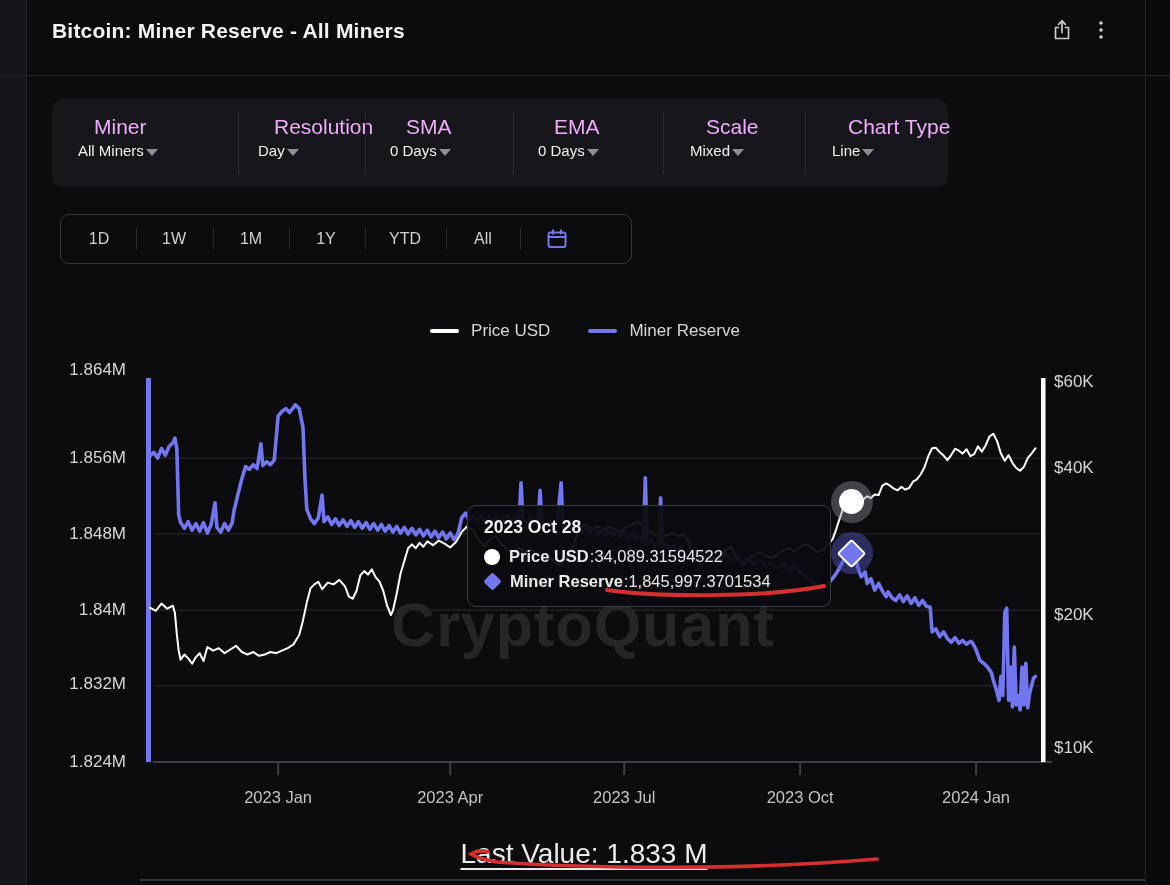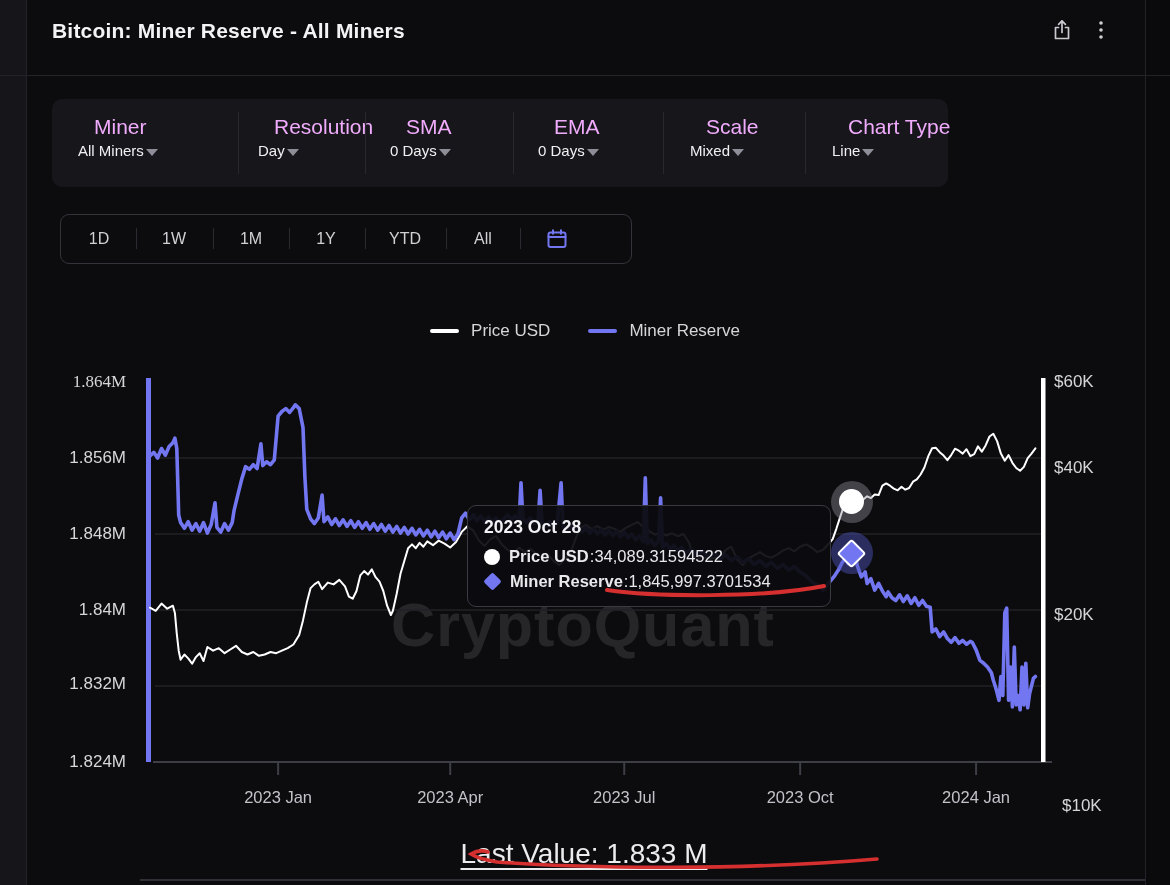--- a/index.html
+++ b/index.html
@@ -179,30 +179,30 @@
       <line x1="450.2162740899358" x2="450.2162740899358" y1="762" y2="775" stroke="#3e3e46" stroke-width="2"></line>
       <line x1="624.2269807280513" x2="624.2269807280513" y1="762" y2="775" stroke="#3e3e46" stroke-width="2"></line>
       <line x1="800.1498929336188" x2="800.1498929336188" y1="762" y2="775" stroke="#3e3e46" stroke-width="2"></line>
       <line x1="976.0728051391862" x2="976.0728051391862" y1="762" y2="775" stroke="#3e3e46" stroke-width="2"></line>
       <rect x="146" y="378" width="5" height="384" fill="#7276f0"></rect>
       <rect x="1041" y="378" width="4.5" height="384" fill="#ffffff"></rect>
       <polyline points="150.0,607.7 155.7,610.8 161.5,603.6 167.2,608.7 172.9,605.7 174.9,612.9 176.8,633.8 178.7,650.7 180.6,659.7 184.4,654.5 188.2,658.4 192.1,663.7 195.9,657.1 199.7,653.2 203.5,661.0 207.4,647.0 213.1,650.7 218.8,648.2 224.6,653.2 230.3,649.5 236.0,645.8 241.8,652.0 247.5,654.5 253.3,652.0 259.0,655.8 264.7,654.5 270.5,652.0 276.2,653.2 281.9,650.7 287.7,648.2 293.4,644.5 299.2,635.0 303.0,620.4 306.8,602.6 310.6,588.1 314.4,584.4 318.3,581.7 322.1,589.1 327.8,582.6 333.6,584.4 339.3,579.9 345.0,586.3 348.9,596.7 352.7,598.7 356.5,591.0 360.3,575.4 364.2,571.1 368.0,574.6 371.8,569.4 375.6,577.2 379.5,581.7 383.3,591.0 387.1,605.7 390.9,615.0 392.9,610.8 396.7,593.8 400.5,573.7 404.3,561.0 408.1,548.2 412.0,544.4 415.8,548.2 419.6,542.9 423.4,546.7 427.3,541.4 433.0,545.2 438.7,540.6 444.5,543.6 450.2,547.5 456.0,542.1 461.7,531.9 467.4,526.2 473.2,530.4 478.9,540.6 484.6,545.9 490.4,539.1 496.1,536.2 501.8,544.4 507.6,549.8 513.3,552.9 519.1,547.5 524.8,552.1 530.5,549.0 536.3,553.7 542.0,558.5 547.7,554.5 553.5,561.0 559.2,565.1 564.9,559.4 570.7,552.1 576.4,536.9 580.2,527.6 586.0,524.8 591.7,529.0 597.5,526.2 603.2,529.7 608.9,526.9 614.7,529.0 620.4,531.9 626.1,527.6 631.9,524.8 637.6,522.0 643.3,526.9 649.1,531.1 654.8,534.7 660.6,532.6 666.3,535.5 672.0,533.3 677.8,536.2 683.5,534.0 689.2,542.9 693.1,556.1 696.9,559.4 702.6,556.9 708.4,559.4 714.1,557.7 719.8,560.2 725.6,549.8 731.3,546.7 737.0,559.4 742.8,565.1 748.5,558.5 754.3,555.3 760.0,552.1 765.7,556.1 771.5,557.7 777.2,554.5 782.9,550.6 788.7,548.2 794.4,551.3 800.1,546.7 805.9,544.4 811.6,547.5 817.4,552.1 823.1,549.8 828.8,543.6 832.7,539.1 836.5,528.3 840.3,516.6 844.1,505.6 848.0,500.0 851.8,501.9 855.6,500.6 859.4,497.5 863.3,499.4 867.1,496.3 870.9,498.1 874.7,494.5 878.6,495.1 882.4,485.7 886.2,483.4 890.0,485.7 893.8,488.6 897.7,490.3 901.5,486.8 905.3,489.7 909.1,488.0 913.0,481.7 916.8,479.4 920.6,474.5 924.4,467.5 928.3,456.1 932.1,448.3 935.9,447.8 939.7,452.2 943.6,455.6 947.4,460.2 951.2,455.1 955.0,448.7 958.9,450.7 962.7,453.6 966.5,449.2 970.3,456.1 974.2,454.1 978.0,446.3 981.8,451.7 985.6,445.4 989.5,436.5 993.3,433.8 997.1,441.1 1000.9,453.6 1004.8,460.7 1008.6,455.1 1012.4,462.8 1016.2,468.0 1020.1,470.7 1023.9,466.9 1027.7,458.1 1031.5,453.6 1035.4,448.3" fill="none" stroke="#ffffff" stroke-width="2" stroke-linejoin="round" stroke-linecap="round"></polyline>
       <polyline points="150.0,456.1 153.8,452.3 157.6,458.0 161.5,448.5 165.3,455.2 169.1,446.6 172.9,442.8 174.9,438.1 176.8,448.5 178.7,515.0 180.6,522.6 184.4,528.3 188.2,521.7 192.1,530.2 195.9,523.6 199.7,531.2 203.5,522.6 207.4,533.1 211.2,524.5 215.0,502.7 216.9,527.4 220.8,532.1 224.6,523.6 228.4,530.2 232.2,522.6 234.1,510.3 238.0,494.1 241.8,478.9 245.6,466.6 249.4,469.4 253.3,464.7 257.1,468.5 260.9,443.8 262.8,465.6 266.6,461.8 270.5,464.7 274.3,459.9 278.1,416.2 281.9,411.5 285.8,408.6 289.6,412.4 293.4,407.7 295.3,404.8 299.2,408.6 303.0,427.6 304.9,477.0 306.8,509.3 310.6,518.8 314.4,523.6 318.3,517.9 322.1,495.1 324.0,521.7 327.8,516.9 331.7,524.5 335.5,518.8 339.3,525.5 343.1,519.8 347.0,526.4 350.8,520.7 354.6,527.4 358.4,521.7 362.3,528.3 366.1,522.6 369.9,529.3 373.7,523.6 377.6,530.2 381.4,524.5 385.2,531.2 389.0,525.5 392.9,532.1 396.7,526.4 400.5,533.1 404.3,527.4 408.1,534.0 412.0,528.3 415.8,534.9 419.6,529.3 423.4,535.9 427.3,530.2 431.1,536.9 434.9,531.2 438.7,537.8 442.6,532.1 446.4,538.8 450.2,533.1 454.0,539.7 457.9,534.0 461.7,517.9 465.5,513.1 469.3,519.8 473.2,515.0 477.0,520.7 480.8,515.9 484.6,521.7 488.5,516.9 492.3,522.6 496.1,517.9 499.9,523.6 503.8,518.8 507.6,515.0 511.4,519.8 515.2,515.9 519.1,520.7 521.0,482.7 522.9,518.8 526.7,522.6 530.5,517.9 534.4,523.6 538.2,518.8 540.1,490.3 542.0,522.6 545.8,526.4 549.7,521.7 553.5,527.4 557.3,522.6 561.1,482.7 563.0,526.4 566.9,530.2 570.7,525.5 574.5,531.2 578.3,526.4 582.2,532.1 586.0,527.4 589.8,533.1 593.6,528.3 597.5,534.0 601.3,529.3 605.1,534.9 608.9,530.2 612.8,535.9 616.6,531.2 620.4,536.9 624.2,532.1 628.1,537.8 631.9,534.0 635.7,539.7 639.5,535.9 643.3,541.6 645.3,477.9 647.2,543.5 651.0,539.7 654.8,545.4 658.6,541.6 660.6,497.9 662.5,547.3 666.3,543.5 670.1,549.2 673.9,545.4 677.8,551.1 681.6,547.3 685.4,553.0 691.2,549.2 696.9,554.9 702.6,551.1 708.4,556.8 714.1,553.0 719.8,558.7 725.6,554.9 731.3,560.6 737.0,556.8 742.8,562.5 748.5,558.7 754.3,564.4 760.0,560.6 765.7,566.3 771.5,562.5 777.2,568.2 782.9,564.4 788.7,570.1 794.4,566.3 800.1,572.0 805.9,575.8 811.6,581.5 817.4,585.3 823.1,590.1 826.9,585.3 830.7,580.6 834.6,575.8 838.4,570.1 842.2,562.5 846.0,557.8 848.0,563.5 849.9,556.8 851.8,553.0 853.7,562.5 855.6,557.8 857.5,566.3 861.3,576.8 865.2,572.0 867.1,583.4 870.9,578.7 874.7,590.1 878.6,583.4 882.4,591.0 886.2,596.7 888.1,591.9 891.9,597.7 895.8,600.5 899.6,594.8 903.4,601.5 907.2,595.8 911.1,603.4 914.9,597.7 918.7,605.3 922.5,600.5 926.4,606.2 930.2,607.2 932.1,631.9 935.9,629.0 939.7,636.6 943.6,631.9 947.4,638.5 951.2,642.3 955.0,637.6 958.9,643.3 962.7,640.4 966.5,644.2 970.3,641.4 972.2,642.3 976.1,649.9 979.9,660.4 983.7,663.2 987.5,667.0 991.4,672.7 993.3,680.3 995.2,686.0 997.1,692.7 999.0,700.3 1000.9,676.5 1002.8,695.5 1004.8,612.9 1006.7,608.1 1008.6,700.3 1010.5,667.0 1012.4,706.9 1014.3,647.1 1016.2,705.0 1018.1,695.5 1020.1,709.8 1022.0,667.0 1023.9,705.0 1025.8,663.2 1027.7,707.8 1029.6,693.6 1031.5,686.0 1033.4,678.4 1035.4,676.5" fill="none" stroke="#7276f0" stroke-width="3.6" stroke-linejoin="round" stroke-linecap="round"></polyline>
     </svg>
   <div id="axis-labels">
-      <div class="tick-label left-tick" style="top: 382px; font-family: Liberation Serif, serif;">1.864M</div>
+      <div class="tick-label left-tick" style="top: 370px;">1.864M</div>
       <div class="tick-label left-tick" style="top: 458px;">1.856M</div>
       <div class="tick-label left-tick" style="top: 534px;">1.848M</div>
       <div class="tick-label left-tick" style="top: 610px;">1.84M</div>
       <div class="tick-label left-tick" style="top: 667px; margin-top: 17px;">1.832M</div>
       <div class="tick-label left-tick" style="top: 762px;">1.824M</div>
       <div class="tick-label right-tick" style="top: 382px;">$60K</div>
       <div class="tick-label right-tick" style="top: 467.992px;">$40K</div>
       <div class="tick-label right-tick" style="top: 614.996px;">$20K</div>
-      <div class="tick-label right-tick" style="top: 806px; margin-left: 8px;">$10K</div>
+      <div class="tick-label right-tick" style="top: 748px;">$10K</div>
       <div class="tick-label x-tick" style="left: 278.118px;">2023 Jan</div>
       <div class="tick-label x-tick" style="left: 450.216px;">2023 Apr</div>
       <div class="tick-label x-tick" style="left: 624.227px;">2023 Jul</div>
       <div class="tick-label x-tick" style="left: 800.15px;">2023 Oct</div>
       <div class="tick-label x-tick" style="left: 976.073px;">2024 Jan</div>
     </div>
 
   <div class="marker" id="marker-price" style="left: 851.779px; top: 501.903px;">
       <div class="dot"></div>
     </div>

